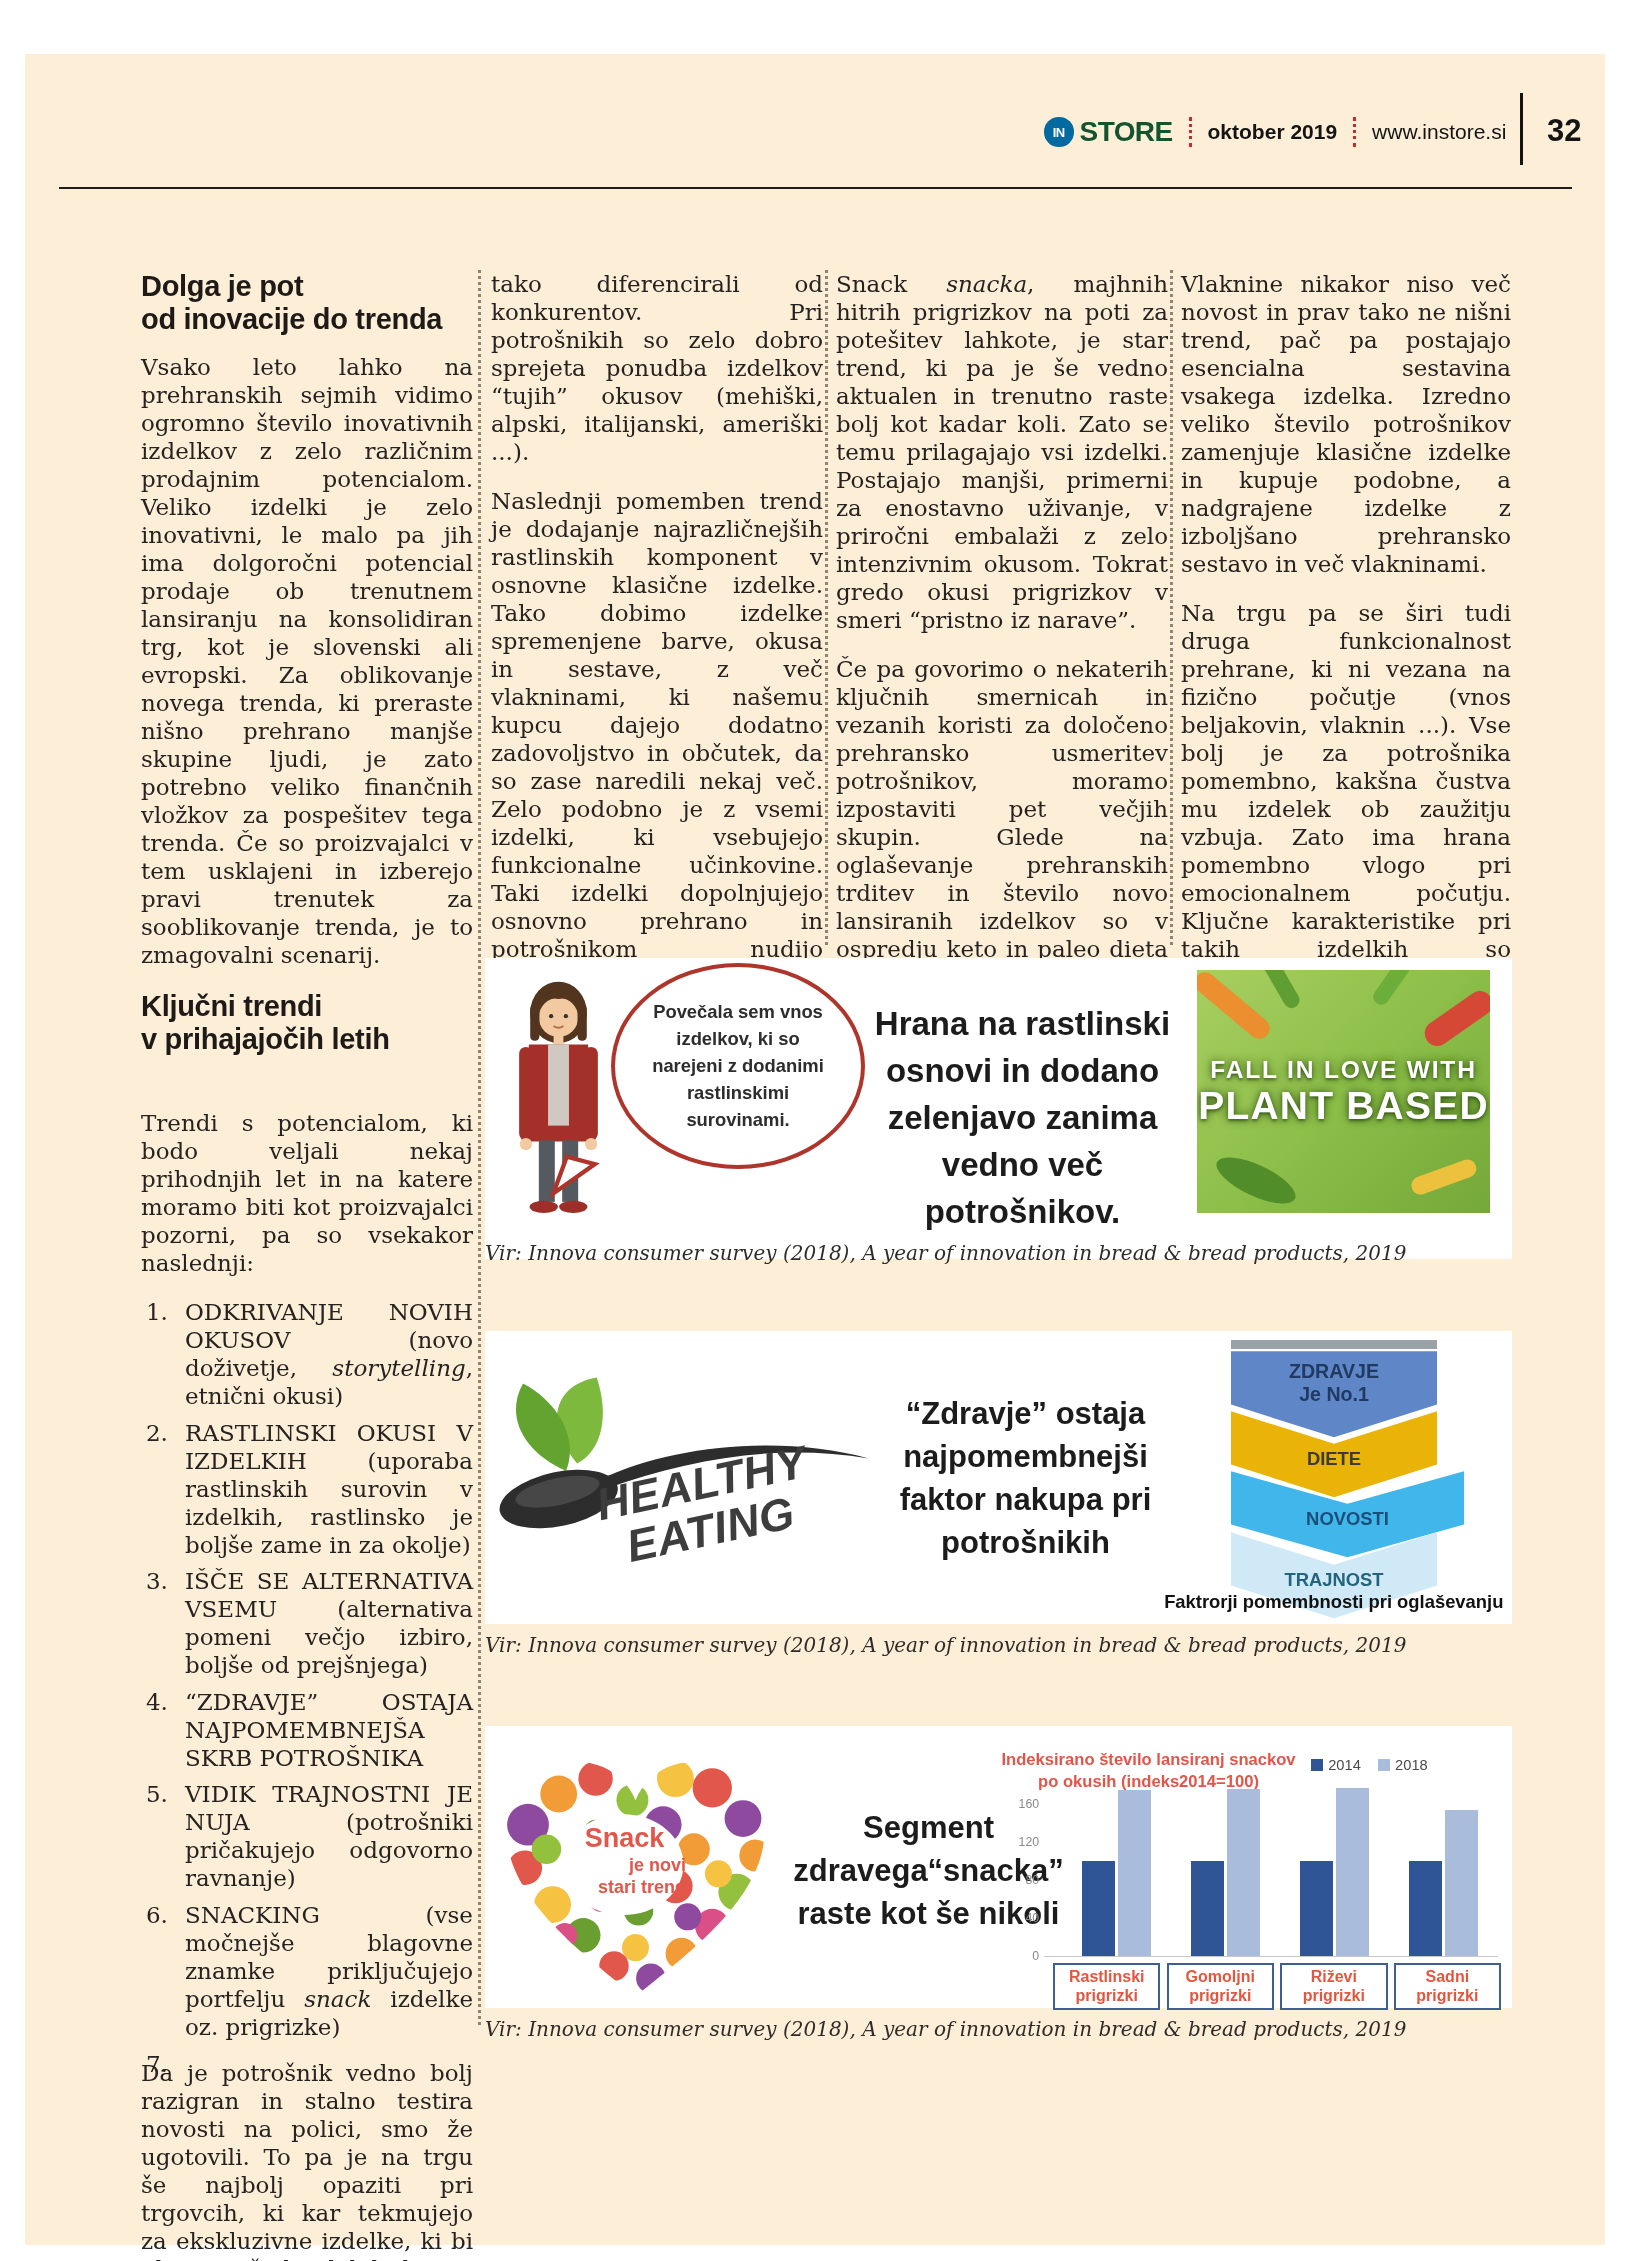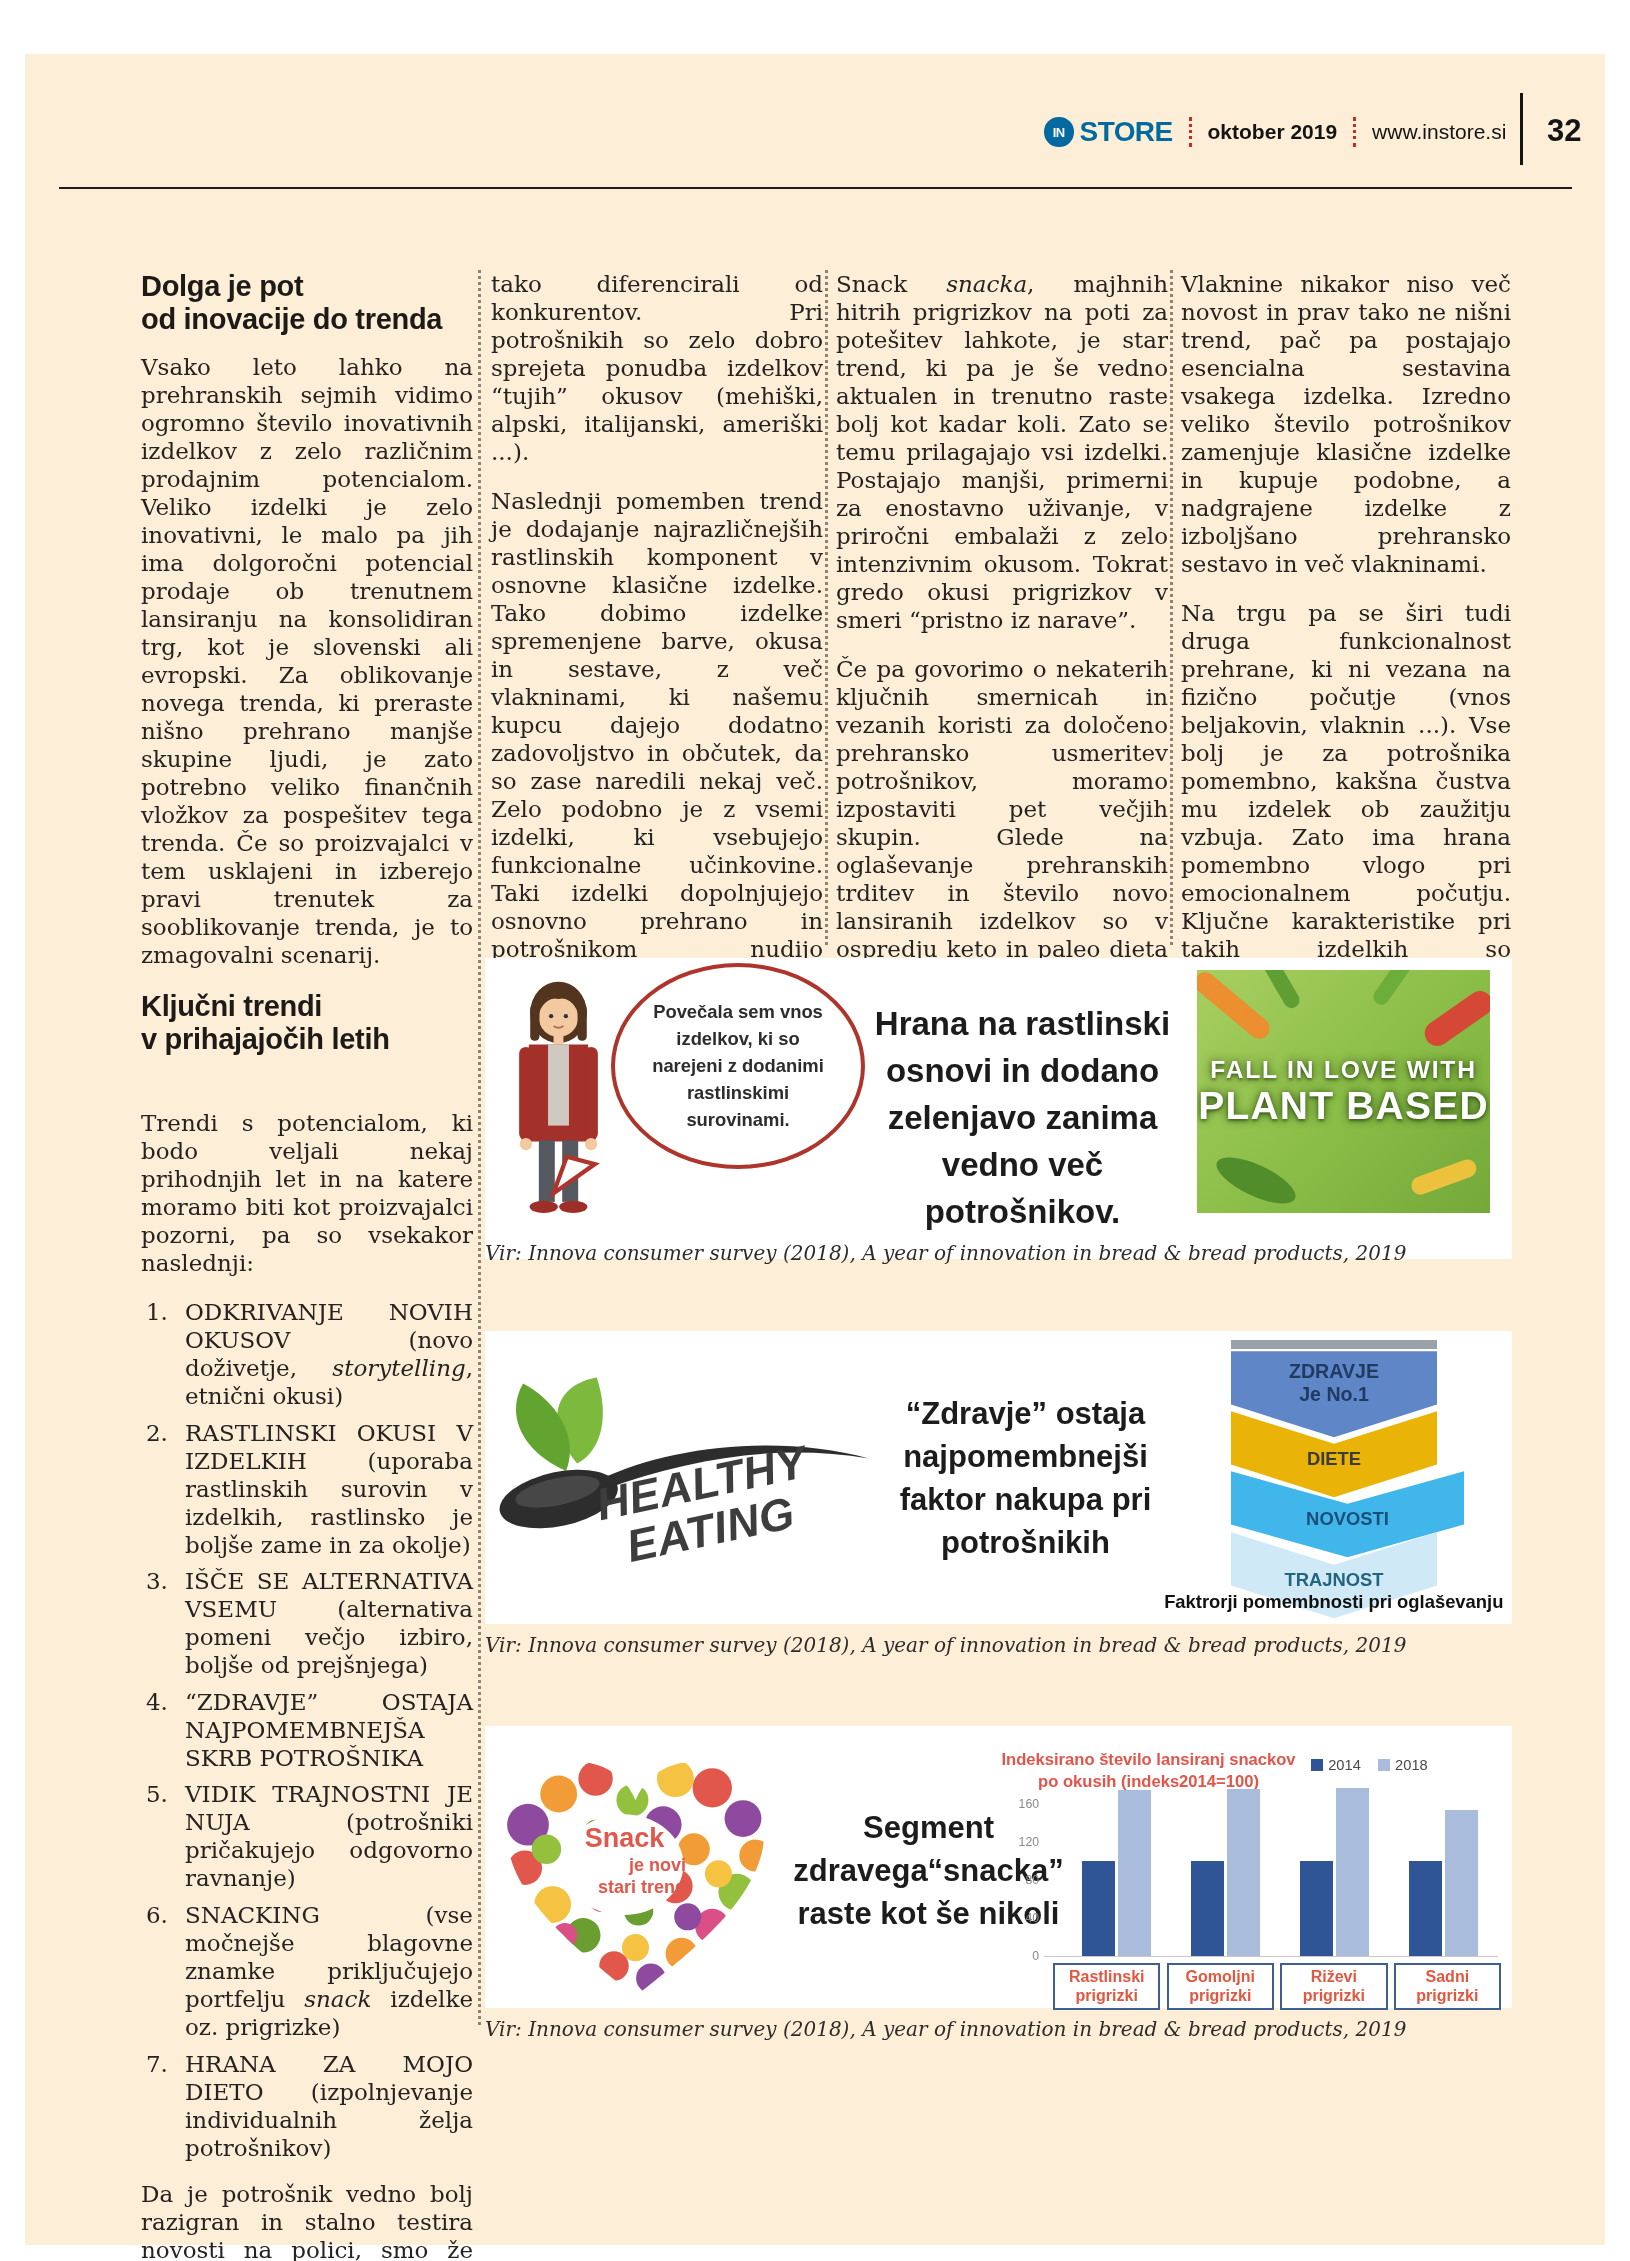--- a/index.html
+++ b/index.html
@@ -7,21 +7,21 @@
           font-family:"DejaVu Serif", serif; color:#262220; }
   .content { position:absolute; left:24.6px; top:54px; right:24.6px; bottom:16px; background:#fdeed8; }
 
   
   .header-rule { position:absolute; left:59px; top:187px; width:1513px; height:1.8px; background:#1c1c1c; }
   .masthead { position:absolute; left:1044px; top:108px; height:48px; display:flex; align-items:center; gap:16px;
               font-family:"Liberation Sans", sans-serif; }
   .logo-wrap { display:flex; align-items:center; gap:6.1px; }
   .logo-circle { width:29.5px; height:29.5px; border-radius:50%; background:#0369a1; color:#fff;
                  display:flex; align-items:center; justify-content:center; font-weight:700; font-size:13px; letter-spacing:-0.6px; }
-  .logo-store { font-weight:700; font-size:28px; letter-spacing:-0.6px; color:#0369a1; }
+  .logo-store { font-weight:700; font-size:28px; letter-spacing:-0.6px; color:#14532d; }
   .red-dots { width:0; height:29.5px; border-left:3.1px dotted #cc2a2a; }
   .issue { font-weight:700; font-size:21px; color:#141414; }
   .site  { font-size:21px; color:#141414; }
   .page-vline { position:absolute; left:1520px; top:93px; width:2.5px; height:72px; background:#141414; }
   .page-num { position:absolute; left:1547px; top:113px; font-family:"Liberation Sans", sans-serif;
               font-weight:700; font-size:31px; color:#141414; }
 
   
   .col { position:absolute; top:270px; text-align:justify; font-size:23px; line-height:28px; }
   .col p { margin:0 0 21px 0; hyphens:auto; -webkit-hyphens:auto; }
@@ -146,21 +146,21 @@
     <h2 class="h h2 prelines">Ključni trendi
 v prihajajočih letih</h2>
     <p>Trendi s potencialom, ki bodo veljali nekaj prihodnjih let in na katere moramo biti kot proizvajalci pozorni, pa so vsekakor naslednji:</p>
     <div class="list">
       <div class="li"><span class="num">1.</span><span><span>ODKRIVANJE NOVIH OKUSOV (novo doživetje, </span><i>storytelling</i><span>, etnični okusi)</span></span></div>
       <div class="li"><span class="num">2.</span><span><span>RASTLINSKI OKUSI V IZDELKIH (uporaba rastlinskih surovin v izdelkih, rastlinsko je boljše zame in za okolje)</span></span></div>
       <div class="li"><span class="num">3.</span><span><span>IŠČE SE ALTERNATIVA VSEMU (alternativa pomeni večjo izbiro, boljše od prejšnjega)</span></span></div>
       <div class="li"><span class="num">4.</span><span><span>“ZDRAVJE” OSTAJA NAJPOMEMBNEJŠA SKRB POTROŠNIKA</span></span></div>
       <div class="li"><span class="num">5.</span><span><span>VIDIK TRAJNOSTNI JE NUJA (potrošniki pričakujejo odgovorno ravnanje)</span></span></div>
       <div class="li"><span class="num">6.</span><span><span>SNACKING (vse močnejše blagovne znamke priključujejo portfelju </span><i>snack</i><span> izdelke oz. prigrizke)</span></span></div>
-      <div class="li"><span class="num">7.</span><span><span>HRANA ZA MOJO DIETO (izpolnjevanje individualnih želja potrošnikov)</span></span></div>
+      <div class="li"><span class="num">7.</span></div>
     </div>
     <p>Da je potrošnik vedno bolj razigran in stalno testira novosti na polici, smo že ugotovili. To pa je na trgu še najbolj opaziti pri trgovcih, ki kar tekmujejo za ekskluzivne izdelke, ki bi jih potrošniki dobili le pri njih in se</p>
   </div>
 
   <div class="col col2">
     <p>tako diferencirali od konkurentov. Pri potrošnikih so zelo dobro sprejeta ponudba izdelkov “tujih” okusov (mehiški, alpski, italijanski, ameriški ...).</p>
     <p>Naslednji pomemben trend je dodajanje najrazličnejših rastlinskih komponent v osnovne klasične izdelke. Tako dobimo izdelke spremenjene barve, okusa in sestave, z več vlakninami, ki našemu kupcu dajejo dodatno zadovoljstvo in občutek, da so zase naredili nekaj več. Zelo podobno je z vsemi izdelki, ki vsebujejo funkcionalne učinkovine. Taki izdelki dopolnjujejo osnovno prehrano in potrošnikom nudijo izboljšanje prehranskih vrednosti in koristi za njihov način življenja.</p>
   </div>
 
   <div class="col col3">

